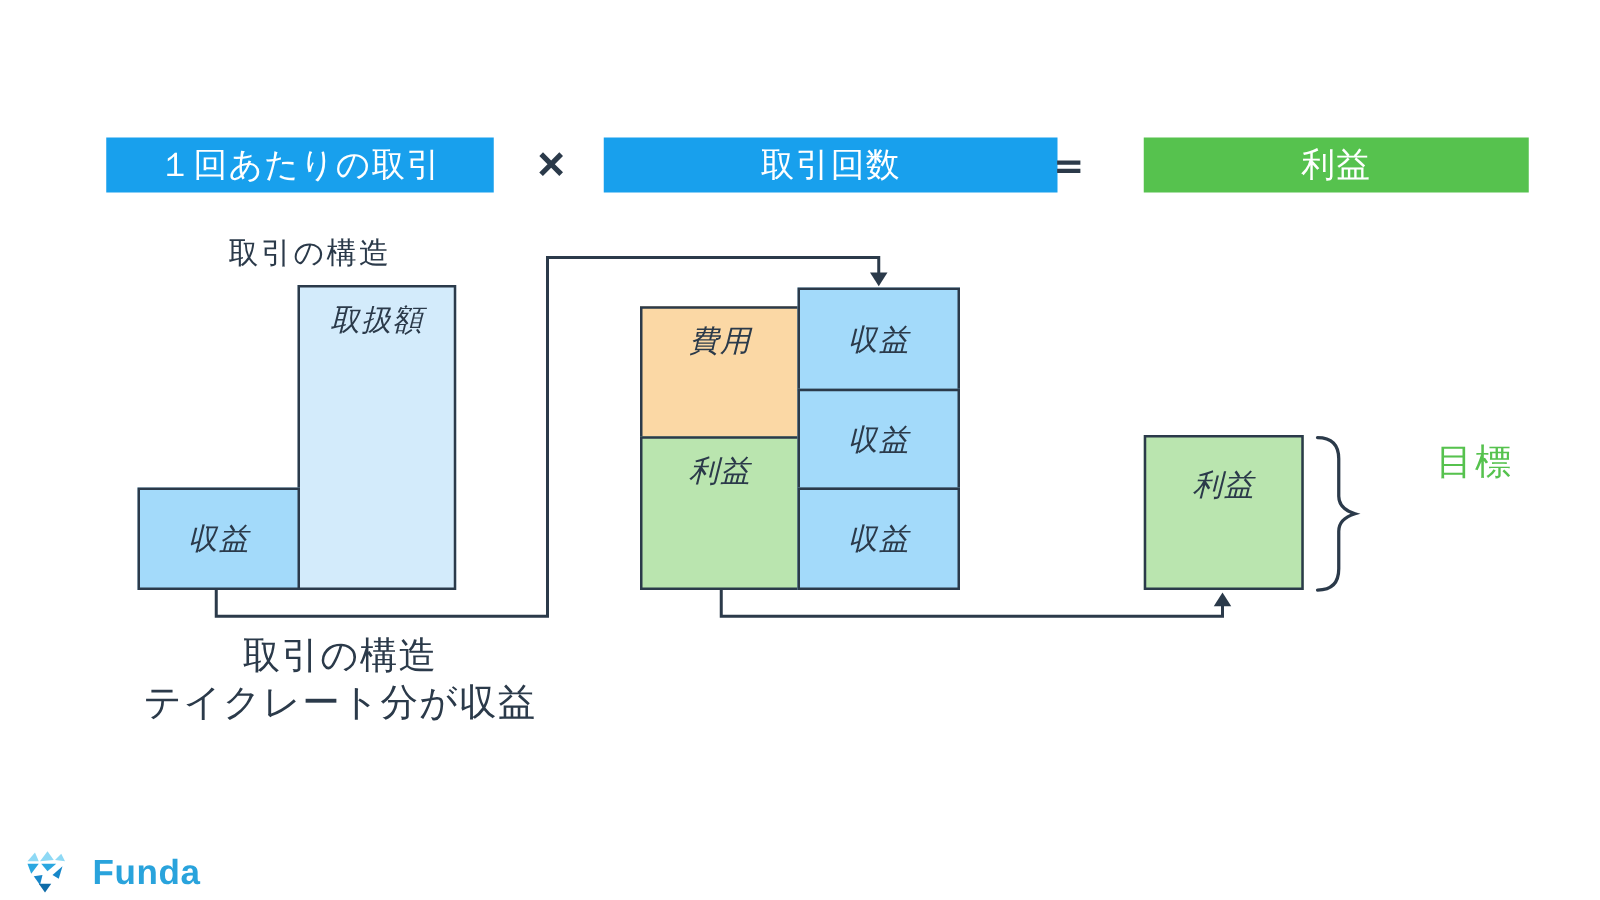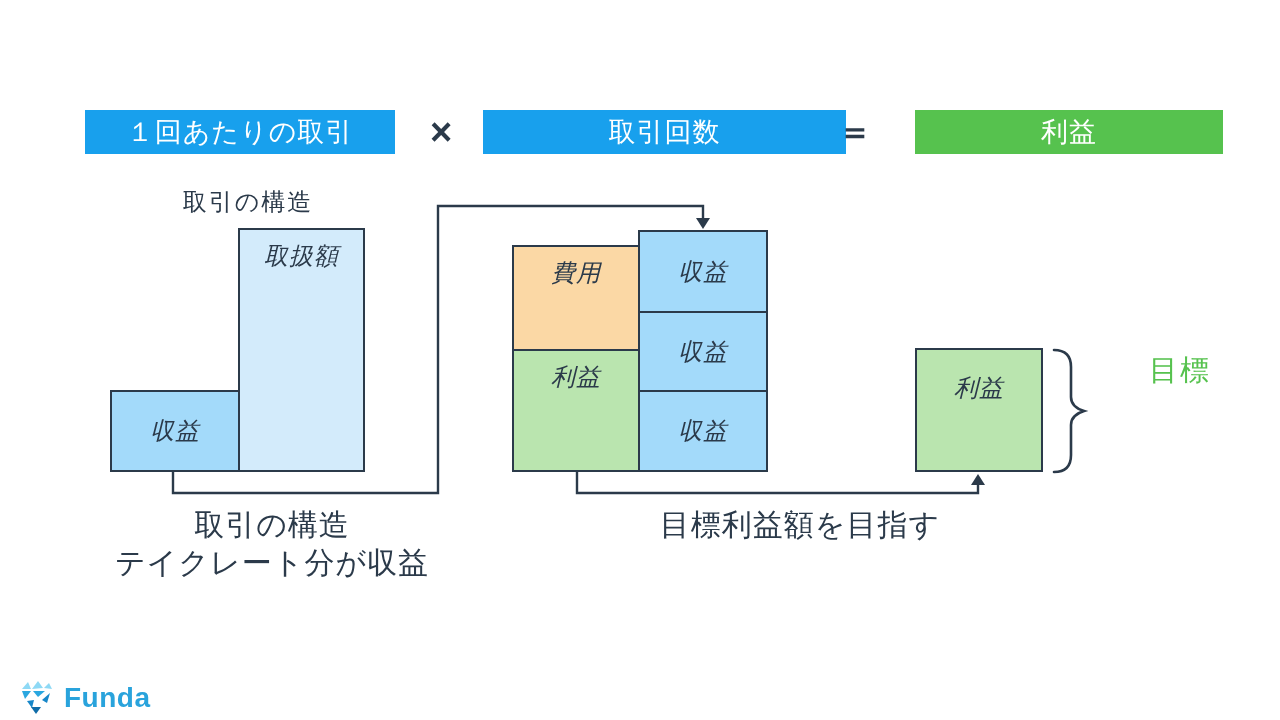--- a/index.html
+++ b/index.html
@@ -60,21 +60,21 @@
     text-align:center;color:var(--ink);letter-spacing:1px;
   }
   .annotation{
     position:absolute;left:1110px;top:352px;width:140px;
     font-size:29px;line-height:37px;
     text-align:center;color:var(--accent-green);letter-spacing:2px;
   }
   .arrow-layer{position:absolute;left:0;top:0;width:1280px;height:720px;pointer-events:none;}
   .logo{
     position:absolute;left:20px;top:680px;
-    display:flex;align-items:center;gap:8px;
+    display:flex;align-items:center;gap:18px;
   }
   .logo-text{
     font-size:28px;font-weight:bold;color:var(--logo-blue);
     letter-spacing:0.5px;
   }
 </style>
 </head>
 <body>
 
 <div class="hdr-box hdr-blue" style="left:85px;width:310px;">
@@ -124,21 +124,20 @@
 
 <div class="annotation">
   <div>目標</div>
 </div>
 
 <div class="caption" style="left:72px;">
   <div>取引の構造</div>
   <div>テイクレート分が収益</div>
 </div>
 <div class="caption" style="left:600px;">
-  <div>目標利益額を目指す</div>
 </div>
 
 <svg class="arrow-layer">
 
   <path d="M173,472 L173,493 L438,493 L438,206 L703,206 L703,219" fill="none" stroke="#2B3A4A" stroke-width="2.4"></path>
   <polygon points="696,218 710,218 703,229" fill="#2B3A4A"></polygon>
 
   <path d="M577,472 L577,493 L978,493 L978,484" fill="none" stroke="#2B3A4A" stroke-width="2.4"></path>
   <polygon points="971,485 985,485 978,474" fill="#2B3A4A"></polygon>
 </svg>

